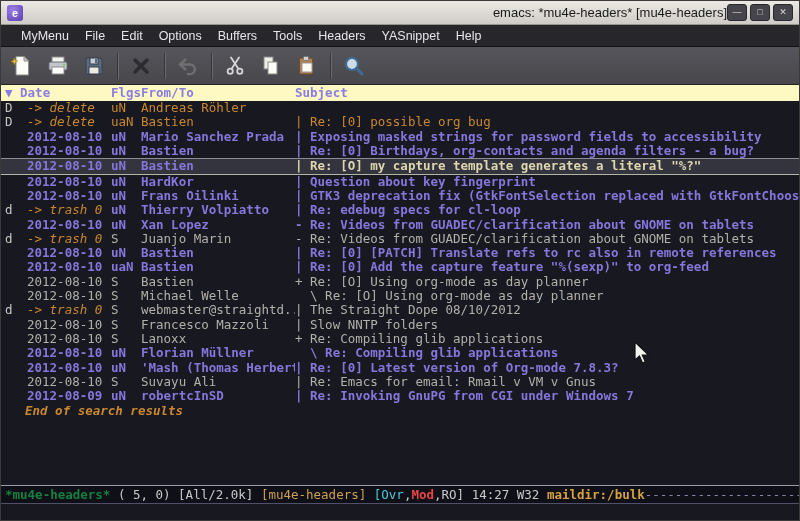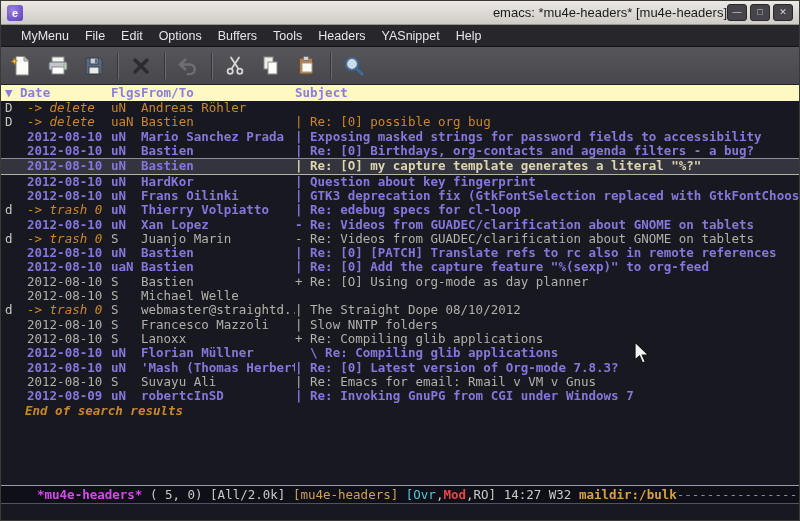--- a/index.html
+++ b/index.html
@@ -43,21 +43,21 @@
   .face-deleted { color:#c9872f; }
   .face-deleted .c-date { font-style:italic; }
   .row.trashed .c-date { color:#c9872f; font-style:italic; font-weight:normal; }
   .row.current { background:#34343f; border-top:1px solid #8d8d95; border-bottom:1px solid #b5b5a4; height:16.5px; line-height:14.5px; }
   .row.current .c-subj { color:#ddd7ae; }
   .eob { color:#c9872f; font-style:italic; font-weight:bold; padding-left:4px; height:15px; line-height:15px; flex:none;margin-left:20px; }
   .spacer { flex:1; }
 
   
   .modeline { height:19px; background:#0f0f18; border-top:1px solid #9a9aaa; border-bottom:1px solid #50506a; font-family:"DejaVu Sans Mono",monospace; font-size:12.5px; line-height:17px; color:#c9c9c9; padding-left:4px; white-space:pre; overflow:hidden; flex:none; }
-  .ml-buffer { color:#d946ef; font-weight:bold;margin-left:32px; }
+  .ml-buffer { color:#15803d; font-weight:bold; }
   .ml-mode { color:#cfa050; }
   .ml-ovr { color:#4fc8dc; }
   .ml-mod { color:#e84545; font-weight:bold; }
   .ml-maildir { color:#d7a040; font-weight:bold; }
   .ml-dashes { color:#8585a8; }
   .echo { height:16px; background:#181820; flex:none; }
 
   
   .mouse-cursor { position:absolute; left:632px; top:341px; z-index:20; pointer-events:none; }
 </style>
@@ -180,21 +180,21 @@
         <div class="row face-unread"><span class="c-mark"></span><span class="c-date">2012-08-10</span><span class="c-flags">uN</span><span class="c-from">Bastien</span><span class="c-subj">| Re: [0] Birthdays, org-contacts and agenda filters - a bug?</span></div>
         <div class="row face-unread current"><span class="c-mark"></span><span class="c-date">2012-08-10</span><span class="c-flags">uN</span><span class="c-from">Bastien</span><span class="c-subj">| Re: [O] my capture template generates a literal "%?"</span></div>
         <div class="row face-unread"><span class="c-mark"></span><span class="c-date">2012-08-10</span><span class="c-flags">uN</span><span class="c-from">HardKor</span><span class="c-subj">| Question about key fingerprint</span></div>
         <div class="row face-unread"><span class="c-mark"></span><span class="c-date">2012-08-10</span><span class="c-flags">uN</span><span class="c-from">Frans Oilinki</span><span class="c-subj">| GTK3 deprecation fix (GtkFontSelection replaced with GtkFontChooser)</span></div>
         <div class="row face-unread trashed"><span class="c-mark">d</span><span class="c-date">-&gt; trash 0</span><span class="c-flags">uN</span><span class="c-from">Thierry Volpiatto</span><span class="c-subj">| Re: edebug specs for cl-loop</span></div>
         <div class="row face-unread"><span class="c-mark"></span><span class="c-date">2012-08-10</span><span class="c-flags">uN</span><span class="c-from">Xan Lopez</span><span class="c-subj">- Re: Videos from GUADEC/clarification about GNOME on tablets</span></div>
         <div class="row face-seen trashed"><span class="c-mark">d</span><span class="c-date">-&gt; trash 0</span><span class="c-flags">S</span><span class="c-from">Juanjo Marin</span><span class="c-subj">- Re: Videos from GUADEC/clarification about GNOME on tablets</span></div>
         <div class="row face-unread"><span class="c-mark"></span><span class="c-date">2012-08-10</span><span class="c-flags">uN</span><span class="c-from">Bastien</span><span class="c-subj">| Re: [0] [PATCH] Translate refs to rc also in remote references</span></div>
         <div class="row face-unread"><span class="c-mark"></span><span class="c-date">2012-08-10</span><span class="c-flags">uaN</span><span class="c-from">Bastien</span><span class="c-subj">| Re: [0] Add the capture feature "%(sexp)" to org-feed</span></div>
         <div class="row face-seen"><span class="c-mark"></span><span class="c-date">2012-08-10</span><span class="c-flags">S</span><span class="c-from">Bastien</span><span class="c-subj">+ Re: [O] Using org-mode as day planner</span></div>
-        <div class="row face-seen"><span class="c-mark"></span><span class="c-date">2012-08-10</span><span class="c-flags">S</span><span class="c-from">Michael Welle</span></div>
+        <div class="row face-seen"><span class="c-mark"></span><span class="c-date">2012-08-10</span><span class="c-flags">S</span><span class="c-from">Michael Welle</span><span class="c-subj">  \ Re: [O] Using org-mode as day planner</span></div>
         <div class="row face-seen trashed"><span class="c-mark">d</span><span class="c-date">-&gt; trash 0</span><span class="c-flags">S</span><span class="c-from">webmaster@straightd...</span><span class="c-subj">| The Straight Dope 08/10/2012</span></div>
         <div class="row face-seen"><span class="c-mark"></span><span class="c-date">2012-08-10</span><span class="c-flags">S</span><span class="c-from">Francesco Mazzoli</span><span class="c-subj">| Slow NNTP folders</span></div>
         <div class="row face-seen"><span class="c-mark"></span><span class="c-date">2012-08-10</span><span class="c-flags">S</span><span class="c-from">Lanoxx</span><span class="c-subj">+ Re: Compiling glib applications</span></div>
         <div class="row face-unread"><span class="c-mark"></span><span class="c-date">2012-08-10</span><span class="c-flags">uN</span><span class="c-from">Florian Müllner</span><span class="c-subj">  \ Re: Compiling glib applications</span></div>
         <div class="row face-unread"><span class="c-mark"></span><span class="c-date">2012-08-10</span><span class="c-flags">uN</span><span class="c-from">'Mash (Thomas Herbert)</span><span class="c-subj">| Re: [0] Latest version of Org-mode 7.8.3?</span></div>
         <div class="row face-seen"><span class="c-mark"></span><span class="c-date">2012-08-10</span><span class="c-flags">S</span><span class="c-from">Suvayu Ali</span><span class="c-subj">| Re: Emacs for email: Rmail v VM v Gnus</span></div>
         <div class="row face-unread"><span class="c-mark"></span><span class="c-date">2012-08-09</span><span class="c-flags">uN</span><span class="c-from">robertcInSD</span><span class="c-subj">| Re: Invoking GnuPG from CGI under Windows 7</span></div>
       </div>
 
     <div class="eob">End of search results</div>

